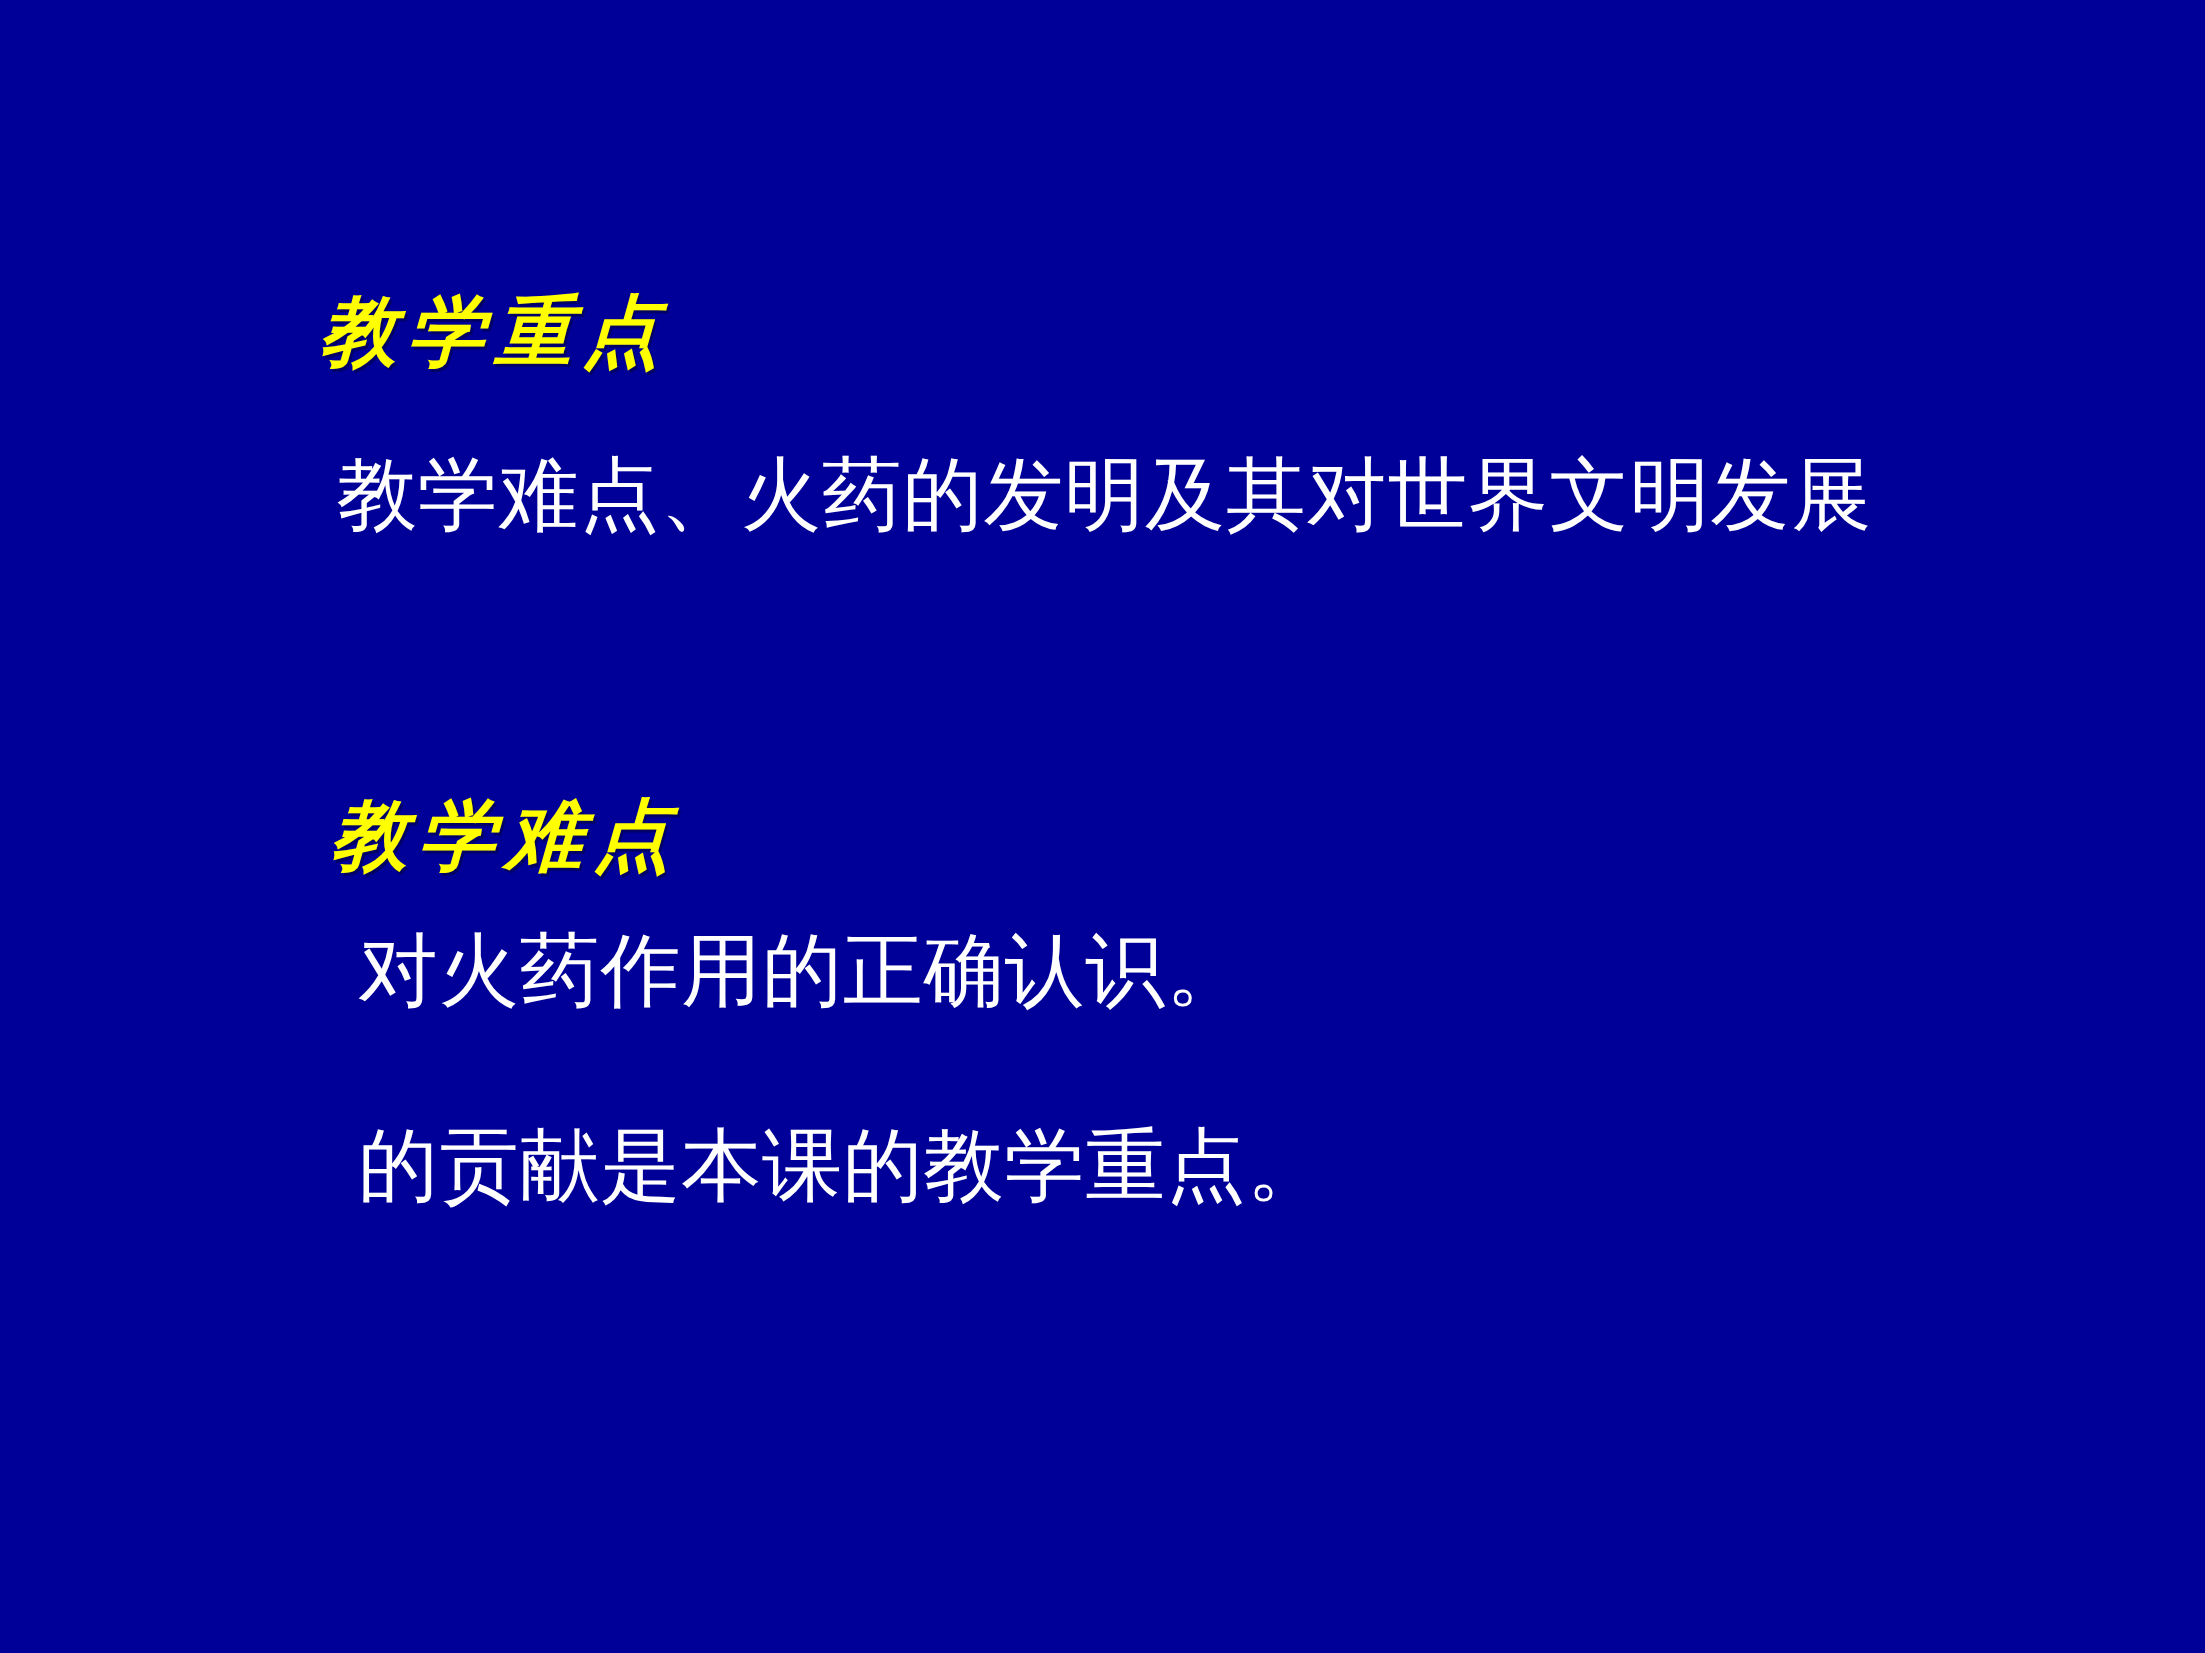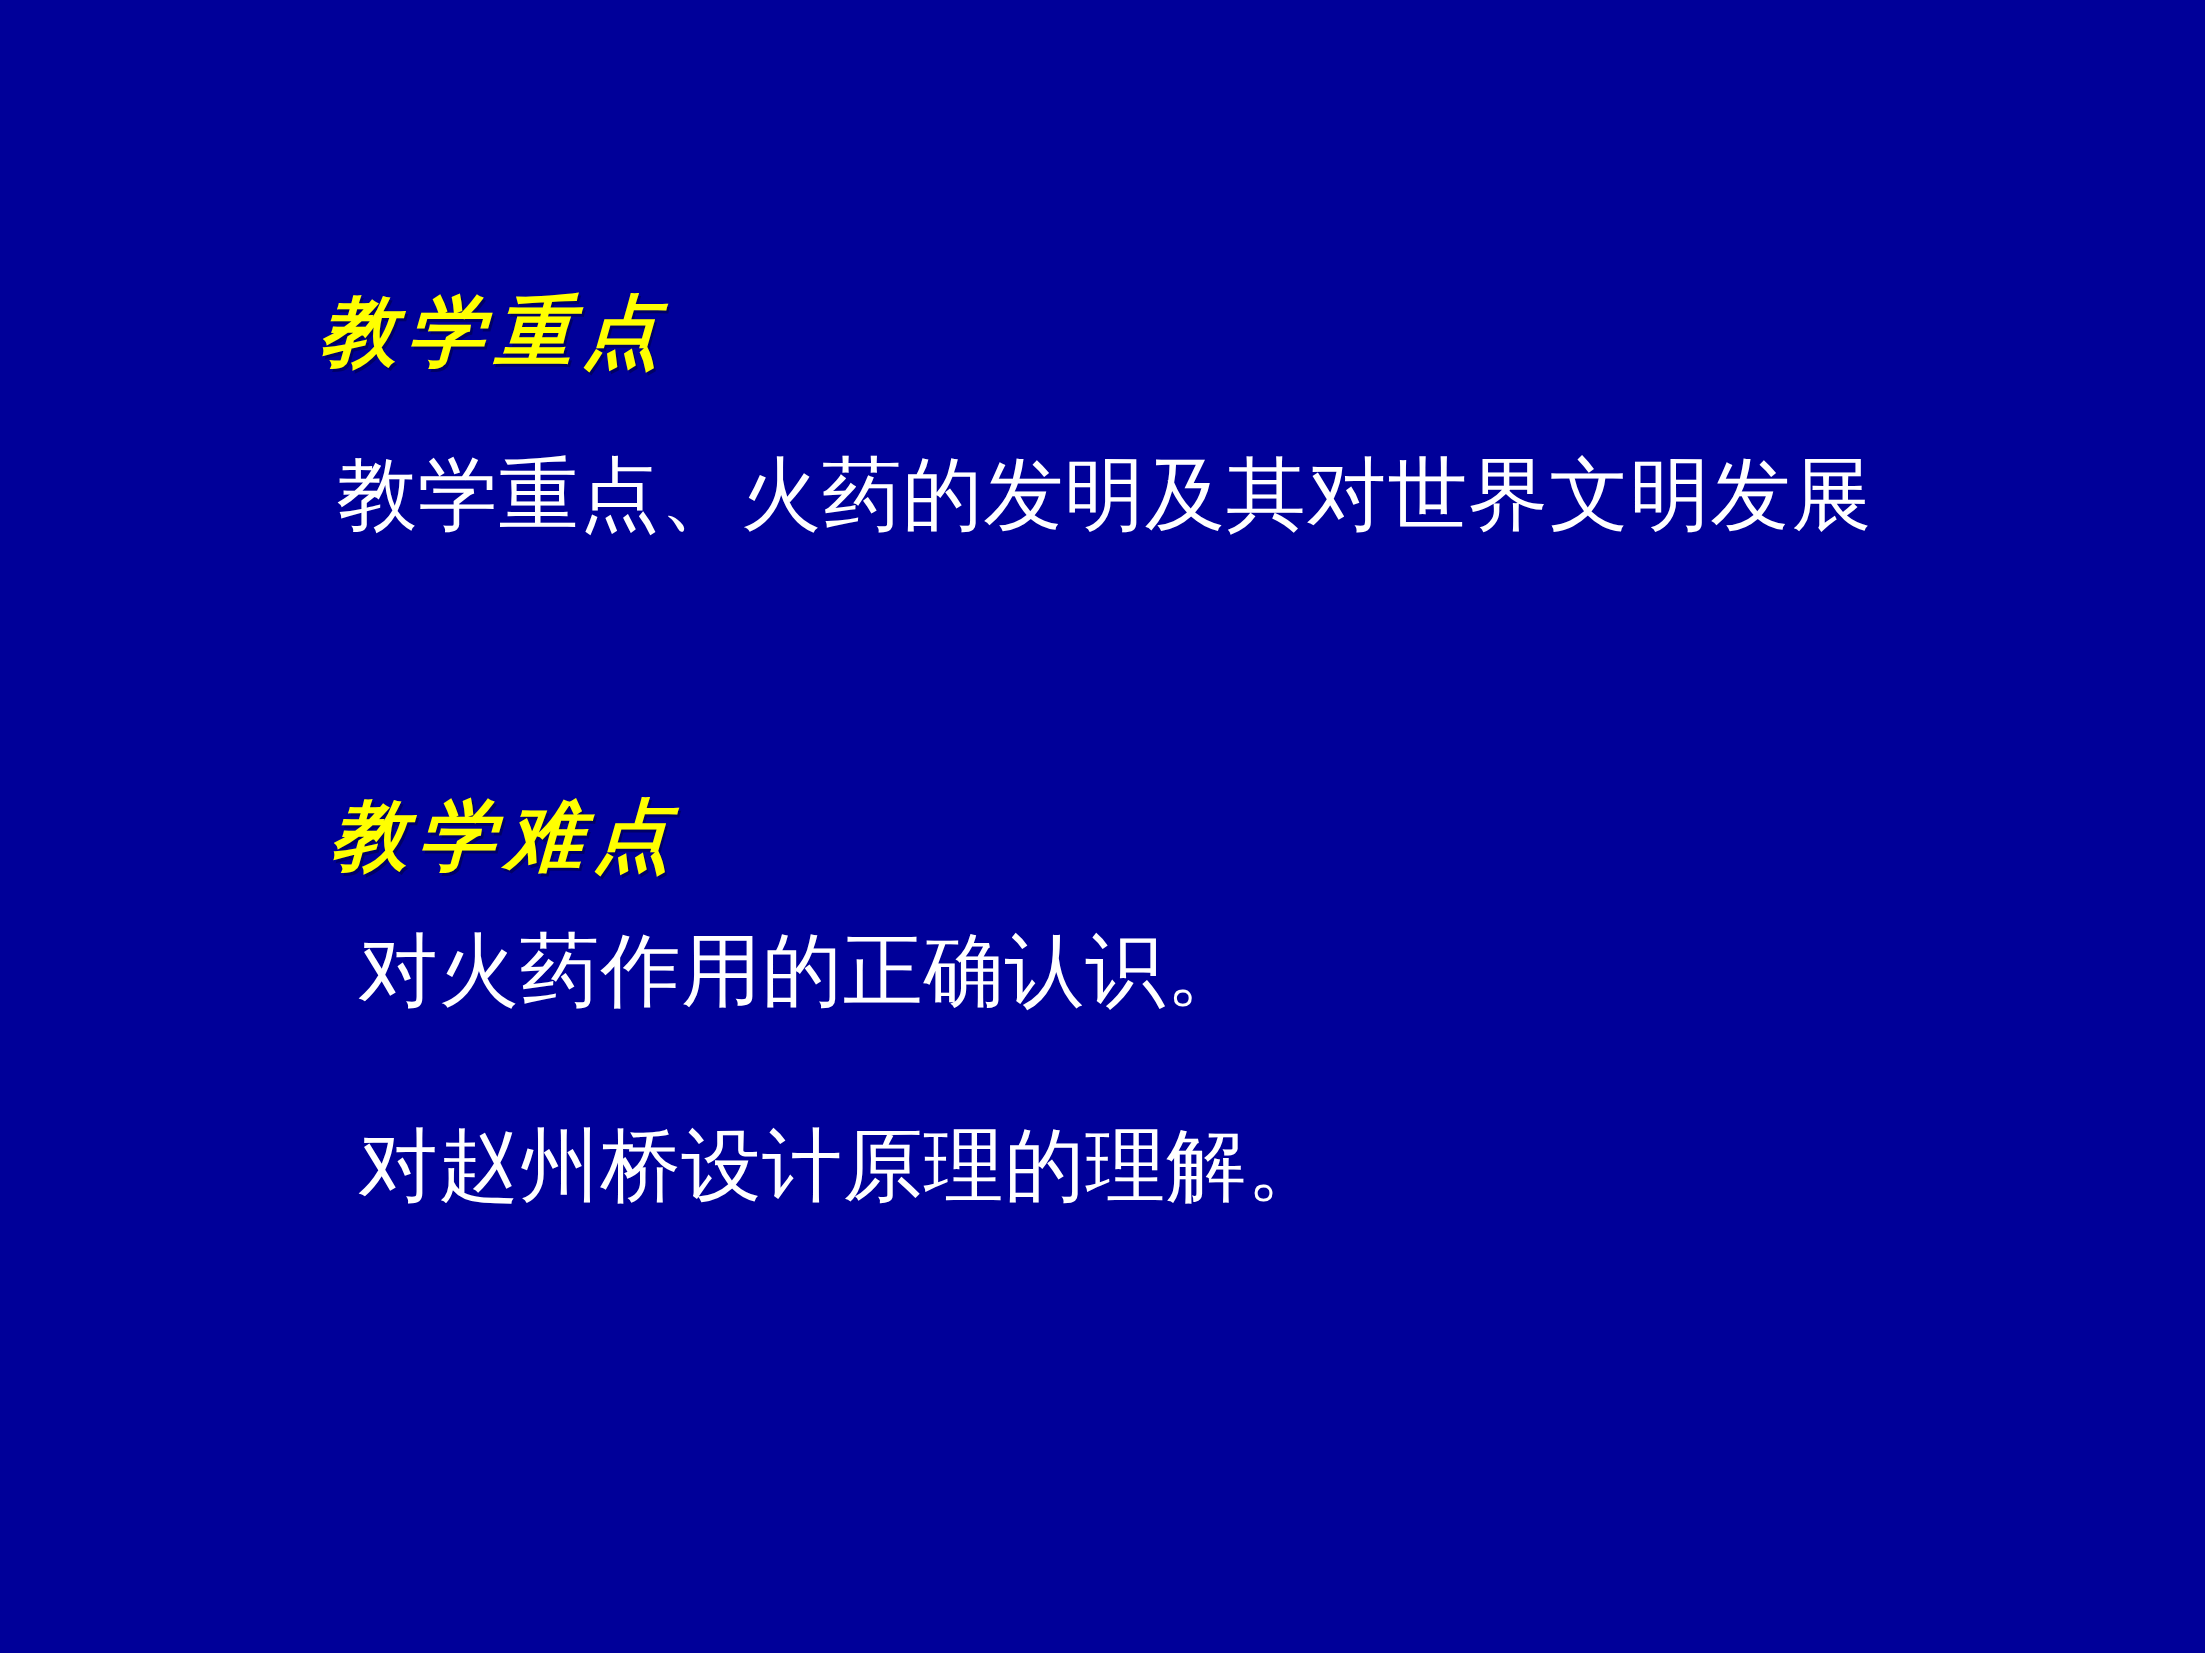--- a/index.html
+++ b/index.html
@@ -67,23 +67,23 @@
   #difficulty-line-2 { left: 358px; top: 1109px; }
 </style>
 </head>
 <body>
 
 <div class="slide">
 
   <div class="heading" id="heading-focus">教学重点</div>
 
   <div class="body-block" id="focus-paragraph">
-    <span class="indent-line first">教学重点、火药的发明及其对世界文明发展</span>
+    <span class="indent-line first">教学难点、火药的发明及其对世界文明发展</span>
   </div>
 
   <div class="heading" id="heading-difficulty">教学难点</div>
 
   <div class="body-block" id="difficulty-line-1">对火药作用的正确认识。</div>
 
-  <div class="body-block" id="difficulty-line-2">对赵州桥设计原理的理解。</div>
+  <div class="body-block" id="difficulty-line-2">的贡献是本课的教学重点。</div>
 
 </div>
 
 
 </body></html>

